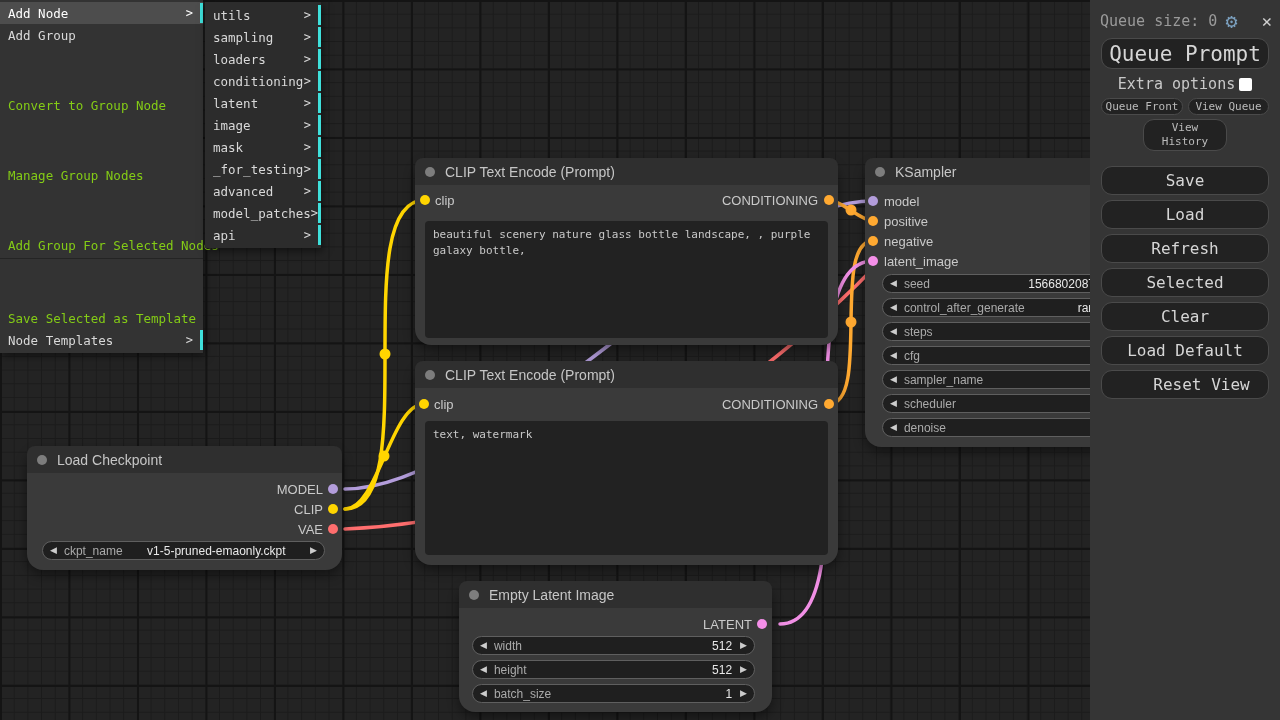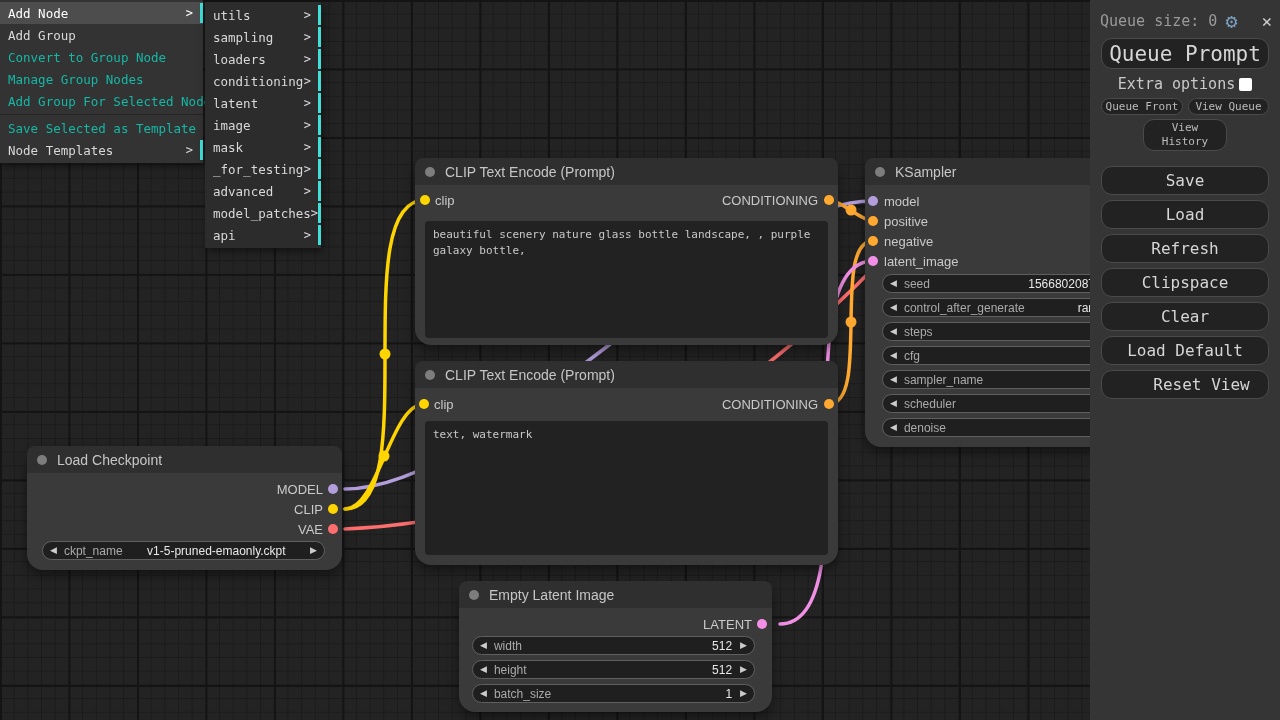--- a/index.html
+++ b/index.html
@@ -41,21 +41,21 @@
   .wvalue{margin-left:auto;color:#e8e8e8;white-space:nowrap;margin-right:8px;}
   .widget .right{margin-left:0;}
   .ks .wvalue{position:absolute;right:47px;margin:0;}
   
   .menu{position:absolute;z-index:100;box-shadow:2px 3px 8px rgba(0,0,0,.5);
         font-family:"DejaVu Sans Mono",monospace;font-size:12.5px;padding:2px 0;}
   #menu-main{left:0;top:0;width:203px;background:#333;}
   #menu-sub{left:205px;top:2px;width:116px;background:#2c2c2c;}
   .mentry{position:relative;height:22px;display:flex;align-items:center;
         padding:0 10px 0 8px;color:#d9d9d9;white-space:nowrap;}
-  .mentry.dis{color:#14b8a6;}
+  .mentry.dis{color:#84cc16;margin-top:48px;}
   .mentry.hl{background:#4d4d4d;color:#fff;}
   .mentry .marrow{margin-left:auto;font-size:12px;}
   .mentry.hassub::after{content:"";position:absolute;right:0;top:1px;bottom:1px;
         width:3px;background:#3fe0db;}
   .msep{height:1px;background:#242424;margin:2px 0;}
   
   #sidebar{position:absolute;left:1090px;top:0;width:190px;height:720px;
         background:#353535;z-index:50;font-family:"DejaVu Sans Mono",monospace;
         color:#d6d6d6;}
   #qs-row{position:absolute;left:10px;top:10px;width:172px;height:22px;display:flex;
@@ -297,19 +297,19 @@
     </div>
     <div class="btn" id="btn-qfront">Queue Front</div>
     <div class="btn" id="btn-vqueue">View Queue</div>
     <div class="btn" id="btn-vhist">
       <span>View</span>
       <span>History</span>
     </div>
     <div class="btn bigbtn" style="top:166px;">Save</div>
     <div class="btn bigbtn" style="top:200px;">Load</div>
     <div class="btn bigbtn" style="top:234px;">Refresh</div>
-    <div class="btn bigbtn" style="top:268px;">Clipspace</div>
+    <div class="btn bigbtn" style="top:268px;">Selected</div>
     <div class="btn bigbtn" style="top:302px;">Clear</div>
     <div class="btn bigbtn" style="top:336px;">Load Default</div>
     <div class="btn bigbtn" style="top:370px;padding-left:33px;">Reset View</div>
   </div>
 
 </div>
 
 </body></html>

